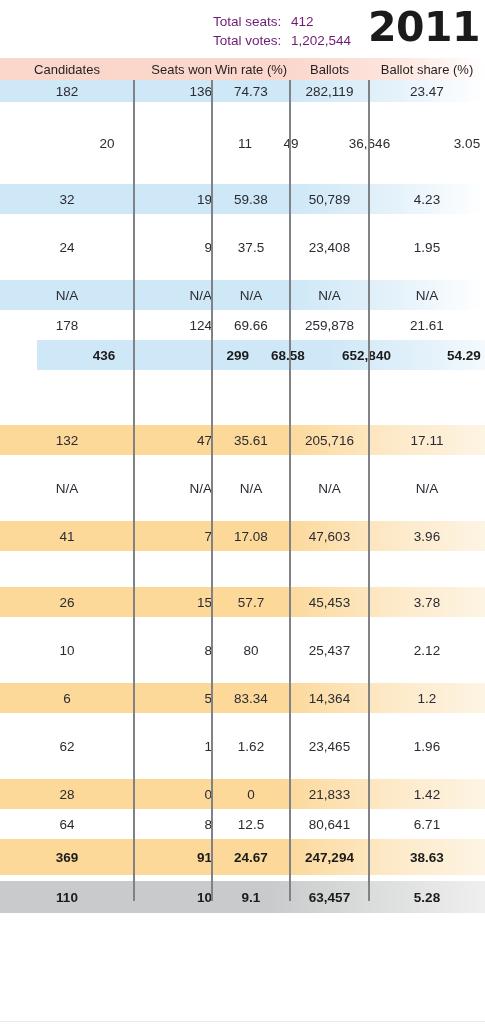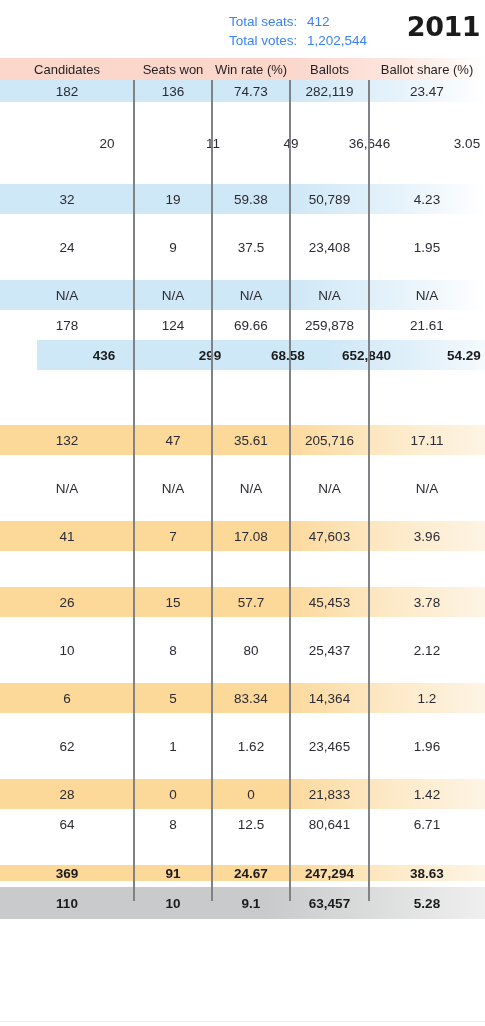--- a/index.html
+++ b/index.html
@@ -22,33 +22,32 @@
     left: 0; top: 0;
     width: 485px;
     height: 58px;
   }
   #totals {
     position: absolute;
     left: 213px;
     top: 12px;
     font-size: 13.5px;
     line-height: 19px;
-    color: #3b82f6;
+    color: #701a75;
     white-space: nowrap;
-    margin-left: 16px;
   }
   .total-row { display: block; }
   .total-label { display: inline-block; width: 78px; }
   .total-value { display: inline-block; }
 
   #year-title {
     position: absolute;
     right: 5px;
     top: 4px;
-    font-size: 27px;
+    font-size: 41px;
     font-weight: bold;
     letter-spacing: -0.5px;
     line-height: 46px;
     color: #1b1b1b;
     font-family: "DejaVu Sans", sans-serif;
   }
 
   
   #table {
     position: absolute;
@@ -77,21 +76,21 @@
     align-items: center;
   }
   .cell {
     box-sizing: border-box;
     text-align: center;
     font-size: 13.5px;
     color: #2b2b33;
     white-space: nowrap;
   }
   .c0 { width: 134px; }
-  .c1 { width: 78px; }
+  .c1 { width: 78px; text-align: right; }
   .c2 { width: 78px; }
   .c3 { width: 79px; }
   .c4 { width: 116px; }
 
   
   #head-row {
     height: 22px;
   }
   #head-row .band {
     background: linear-gradient(to right, #fbd6cb 0%, #fbd6cb 58%, #fde6de 82%, #ffffff 100%);
@@ -346,21 +345,21 @@
       <div class="row" style="height: 30px;">
         <div class="band band-none"></div>
         <div class="cells">
           <div class="cell c0">64</div>
           <div class="cell c1">8</div>
           <div class="cell c2">12.5</div>
           <div class="cell c3">80,641</div>
           <div class="cell c4">6.71</div>
         </div>
       </div>
-      <div class="row bold" style="height: 16px; margin-top: 26px;">
+      <div class="row bold" style="height: 36px;">
         <div class="band band-orange"></div>
         <div class="cells">
           <div class="cell c0">369</div>
           <div class="cell c1">91</div>
           <div class="cell c2">24.67</div>
           <div class="cell c3">247,294</div>
           <div class="cell c4">38.63</div>
         </div>
       </div>
       <div class="row" style="height: 6px;">

